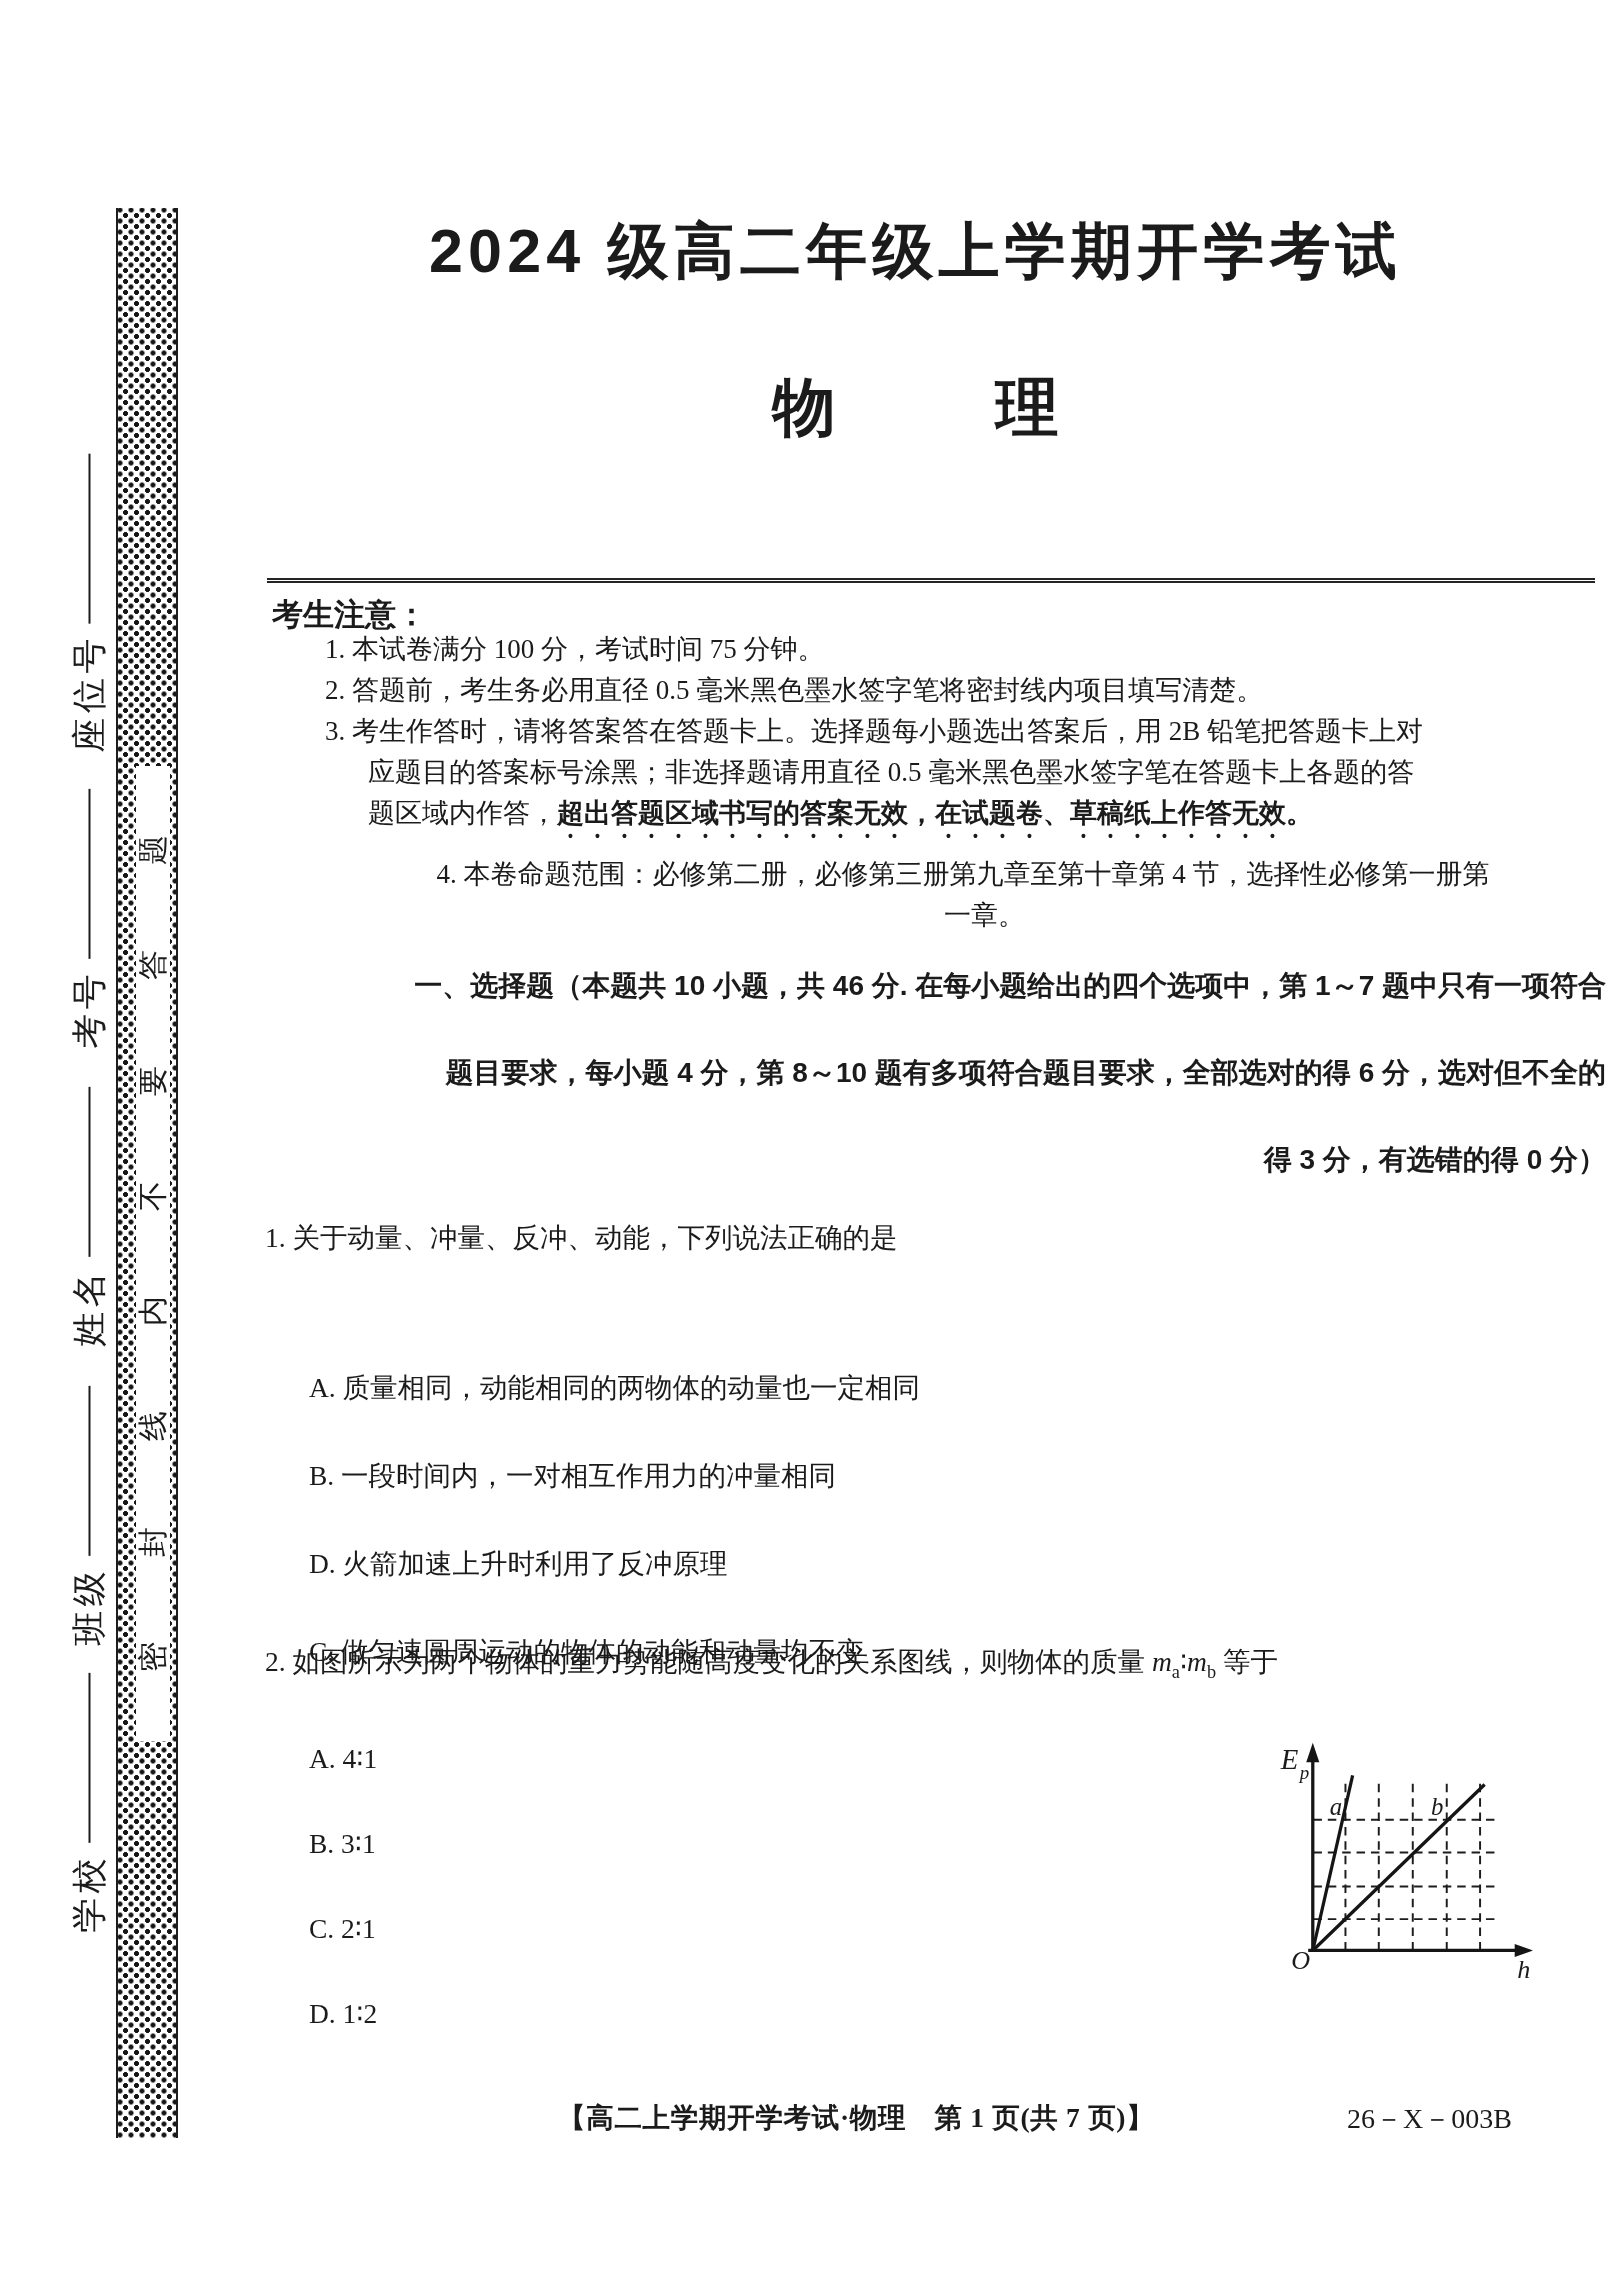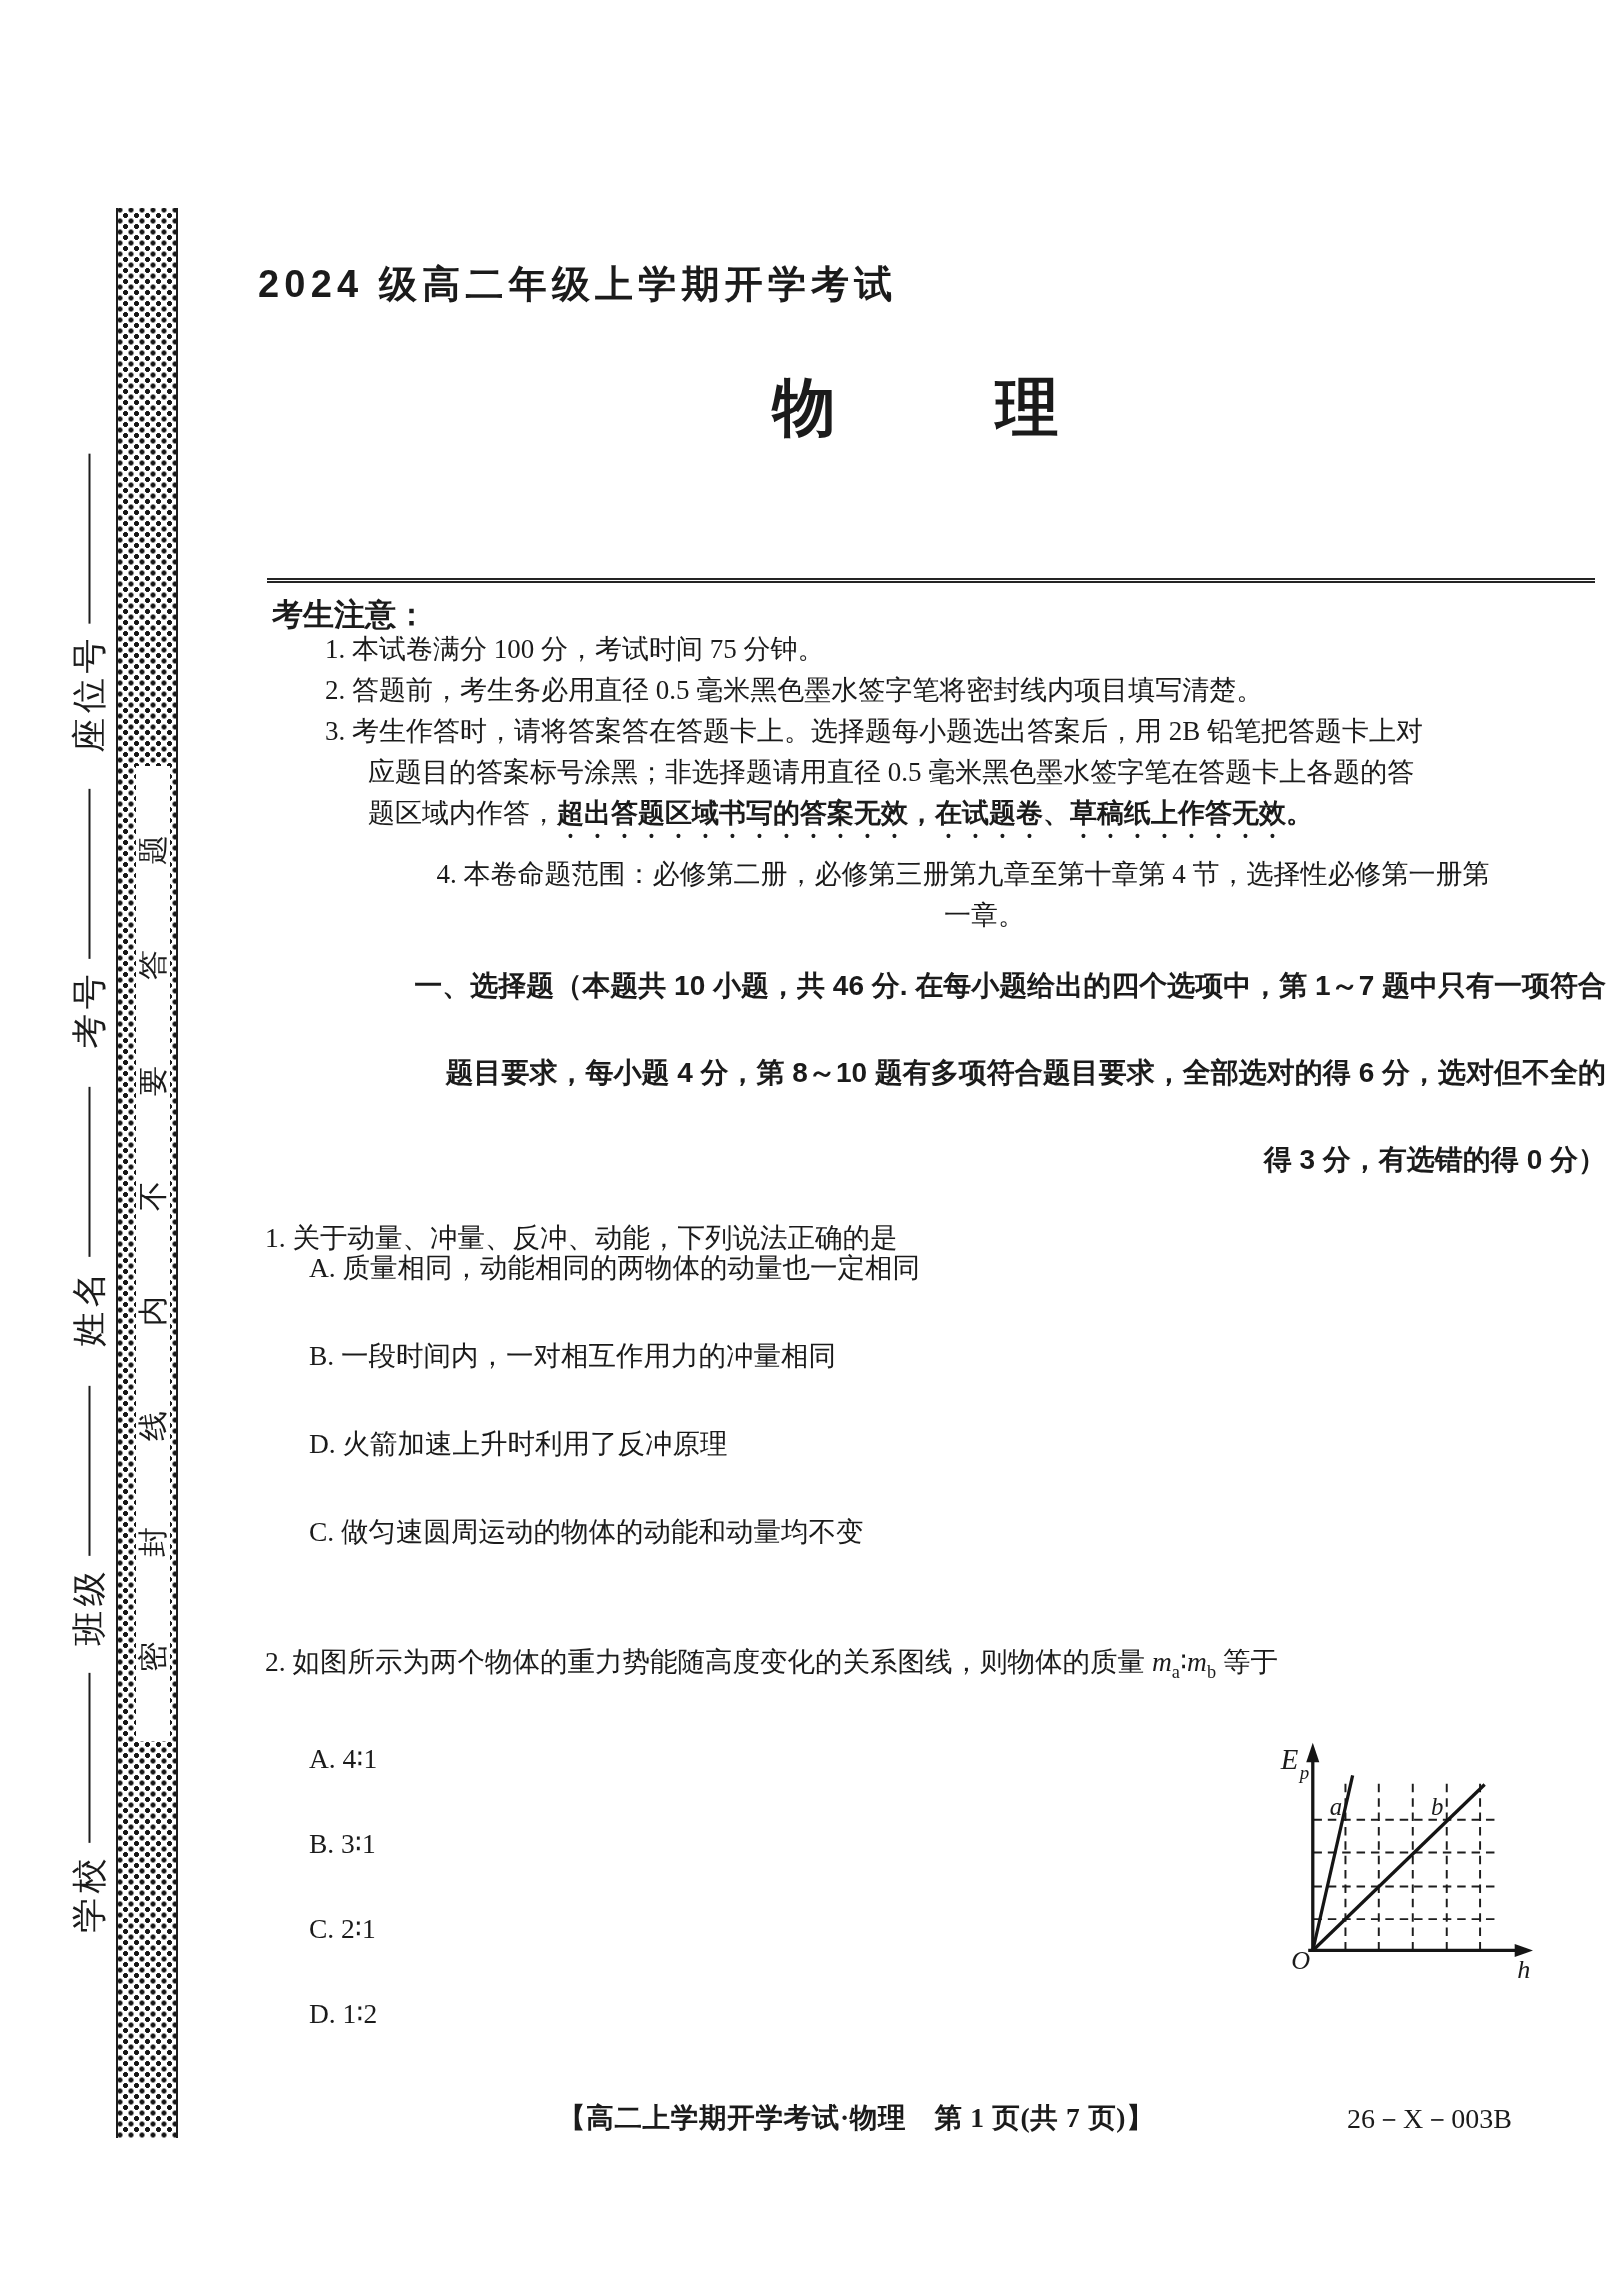--- a/index.html
+++ b/index.html
@@ -50,21 +50,21 @@
     white-space: nowrap;
     display: flex; align-items: center; gap: 10.5px;
   }
   .side-label-text { font-size: 35px; letter-spacing: 4.6px; color: #1b1b1b; }
   .side-underline { width: 170px; height: 0; border-bottom: 2.6px solid #1d1d1d; }
 
   
   .hd-sans { font-family: "Liberation Sans", "DejaVu Sans", sans-serif; font-weight: 700; }
   .exam-title {
     position: absolute; left: 258px; top: 211px; width: 1315px;
-    font-size: 38px; letter-spacing: 5.2px; margin-top: 48px;
+    text-align: center; font-size: 61px; letter-spacing: 5.2px;
   }
   .subject-row {
     position: absolute; left: 258px; top: 365px; width: 1315px;
     display: flex; justify-content: center; gap: 160px;
     font-size: 63px;
   }
   .header-rule {
     position: absolute; left: 267px; top: 578px; width: 1328px; height: 4.6px;
     border-top: 2.6px solid #242424; border-bottom: 2px solid #242424;
     box-sizing: border-box;
@@ -102,21 +102,21 @@
   
   .q-stem {
     position: absolute; left: 265px; width: 1309px;
     font-size: 27.5px; line-height: 43px;
   }
   .q1-stem { top: 1216px; }
   .q2-stem { top: 1640px; width: 1243px; }
   .q-stem i { font-style: italic; }
   .q-stem sub { font-size: 18.3px; }
   .q-options { position: absolute; left: 309px; font-size: 27.5px; }
-  .q1-options { top: 1224px; line-height: 88px; }
+  .q1-options { top: 1344px; line-height: 88px; }
   .q2-options { top: 1716px; line-height: 85px; }
 
   
   .q2-figure { position: absolute; left: 1269px; top: 1728px; }
   .fig-lbl {
     font-family: "Liberation Serif", "DejaVu Serif", serif;
     font-style: italic; fill: #1b1b1b;
   }
 
   

